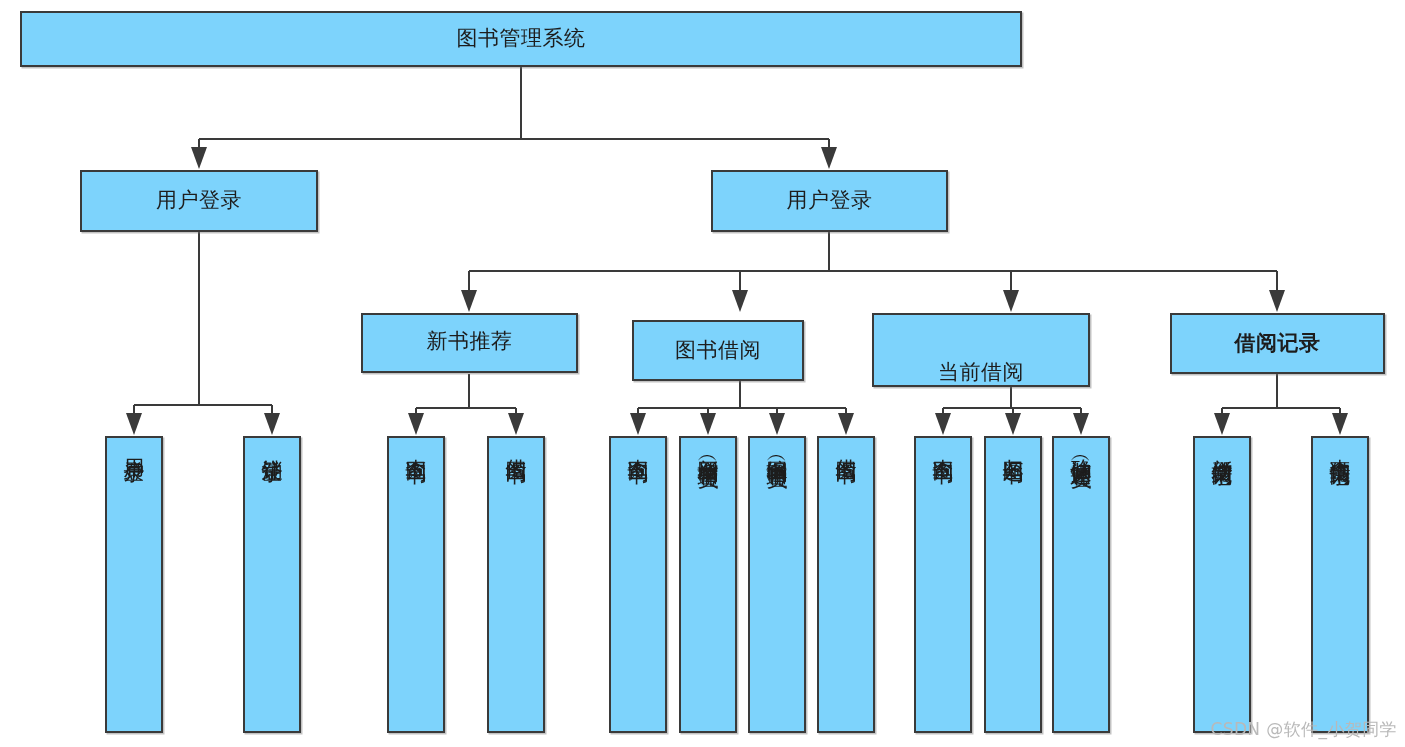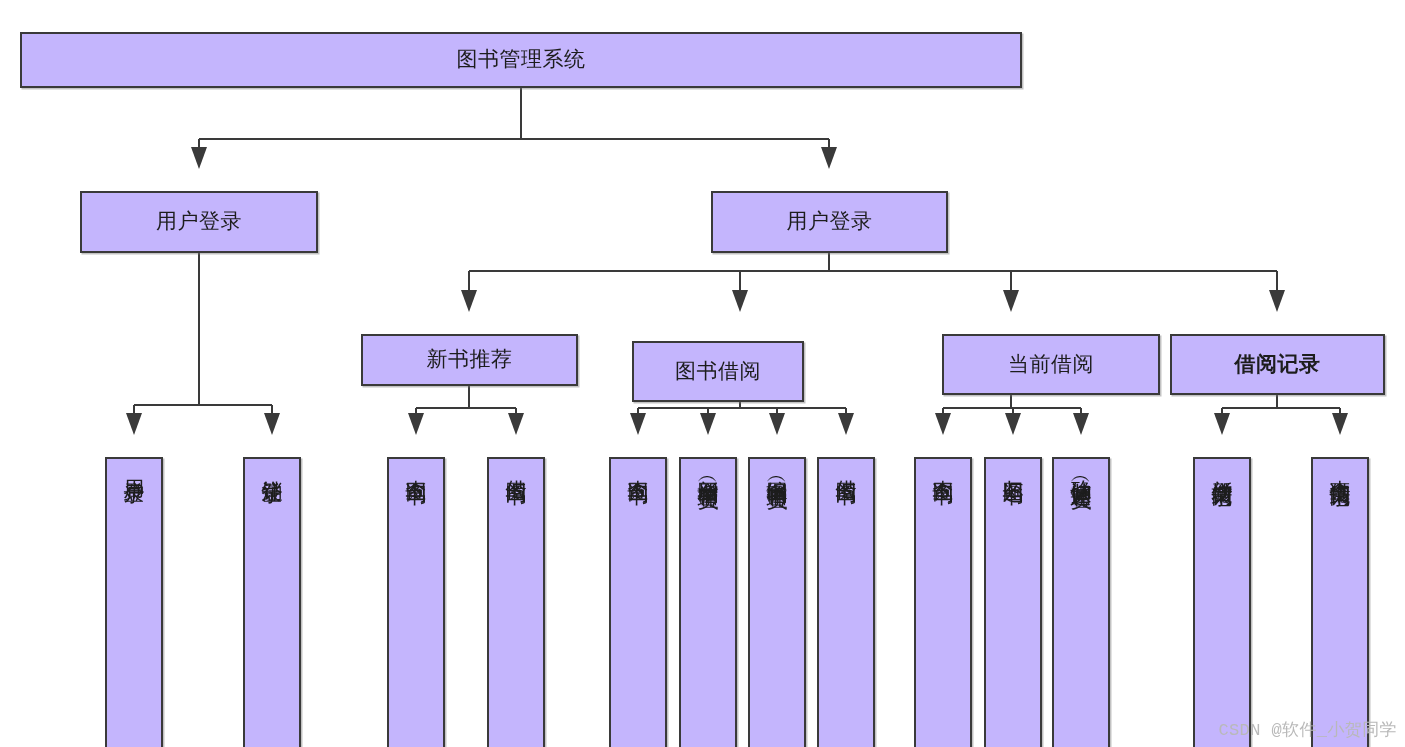--- a/index.html
+++ b/index.html
@@ -23,27 +23,26 @@
     position: absolute;
     left: 0;
     top: 0;
     width: 1405px;
     height: 747px;
     pointer-events: none;
   }
   .node {
     position: absolute;
     box-sizing: border-box;
-    background: #c4b5fd;
+    background: #7dd3fc;
     border: 2.2px solid #3a3a3a;
     display: flex;
     align-items: center;
     justify-content: center;
     box-shadow: 1.5px 1.5px 0 0 rgba(120,120,120,0.45);
-    margin-top: 21px;
   }
   .node-label {
     color: #1d1d1d;
     text-align: center;
     line-height: 1.12;
     letter-spacing: 0.5px;
   }
   .node.horiz .node-label {
     font-size: 21px;
     writing-mode: horizontal-tb;
@@ -62,21 +61,20 @@
     white-space: nowrap;
   }
   #watermark {
     position: absolute;
     right: 8px;
     bottom: 6px;
     font-size: 17px;
     color: #b9b9b9;
     letter-spacing: 0.4px;
     white-space: nowrap;
-    font-family: Liberation Mono, monospace;
   }
 </style>
 </head>
 <body>
 
 <div id="diagram-root">
   <svg class="edges" id="edge-layer" viewBox="0 0 1405 747" xmlns="http://www.w3.org/2000/svg">
       <line x1="521" y1="67" x2="521" y2="139" stroke="#3a3a3a" stroke-width="2.6" shape-rendering="crispEdges"></line>
       <line x1="199" y1="139" x2="829" y2="139" stroke="#3a3a3a" stroke-width="2.6" shape-rendering="crispEdges"></line>
       <line x1="199" y1="139" x2="199" y2="149" stroke="#3a3a3a" stroke-width="2.6" shape-rendering="crispEdges"></line>
@@ -133,27 +131,27 @@
   <div id="node-layer">
       <div class="node horiz" style="left: 20px; top: 11px; width: 1002px; height: 56px;">
         <span class="node-label">图书管理系统</span>
       </div>
       <div class="node horiz" style="left: 80px; top: 170px; width: 238px; height: 62px;">
         <span class="node-label">用户登录</span>
       </div>
       <div class="node horiz" style="left: 711px; top: 170px; width: 237px; height: 62px;">
         <span class="node-label">用户登录</span>
       </div>
-      <div class="node horiz" style="left: 361px; top: 313px; width: 217px; height: 52px;">
+      <div class="node horiz" style="left: 361px; top: 313px; width: 217px; height: 60px; font-family: Liberation Mono, monospace;">
         <span class="node-label">新书推荐</span>
       </div>
       <div class="node horiz" style="left: 632px; top: 320px; width: 172px; height: 61px;">
         <span class="node-label">图书借阅</span>
       </div>
-      <div class="node horiz" style="left: 942px; top: 313px; width: 218px; height: 61px;">
+      <div class="node horiz" style="left: 872px; top: 313px; width: 218px; height: 74px; align-items: flex-end;">
         <span class="node-label">当前借阅</span>
       </div>
       <div class="node horiz" style="left: 1170px; top: 313px; width: 215px; height: 61px; font-weight: bold;">
         <span class="node-label">借阅记录</span>
       </div>
       <div class="node vert" style="left: 105px; top: 436px; width: 58px; height: 297px;">
         <span class="node-label">用户登录</span>
       </div>
       <div class="node vert" style="left: 243px; top: 436px; width: 58px; height: 297px;">
         <span class="node-label">注销登录</span>

